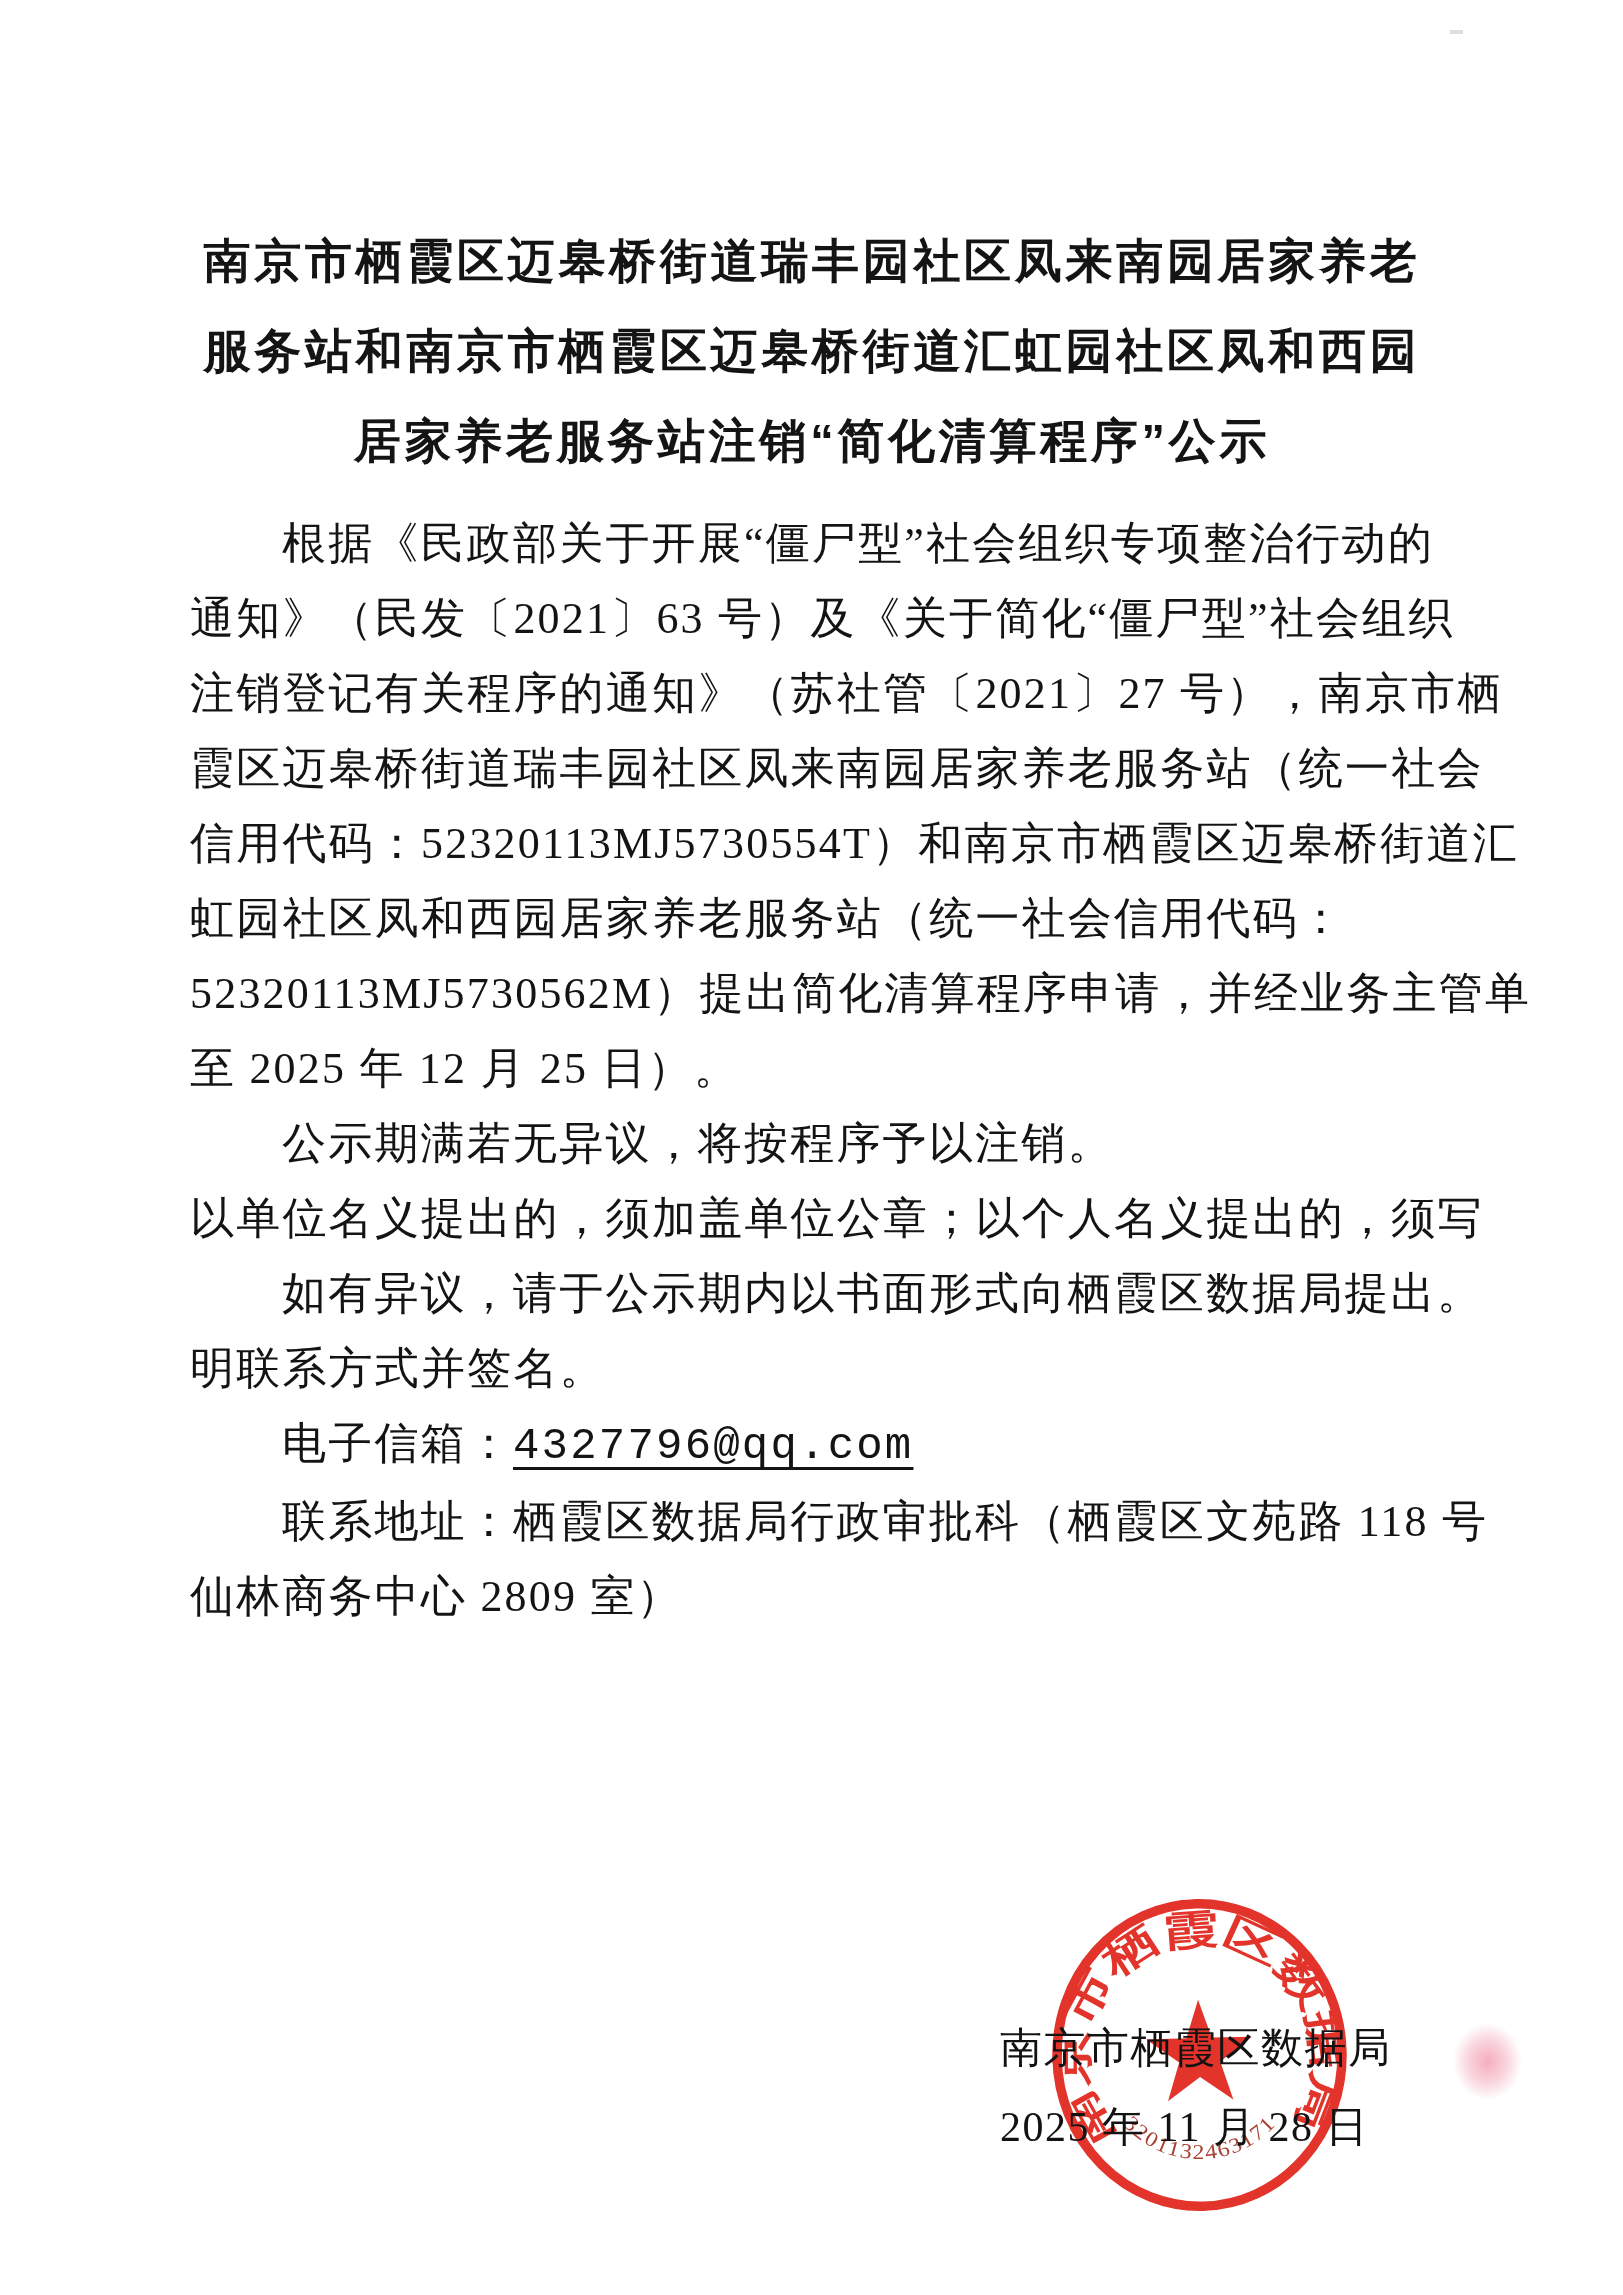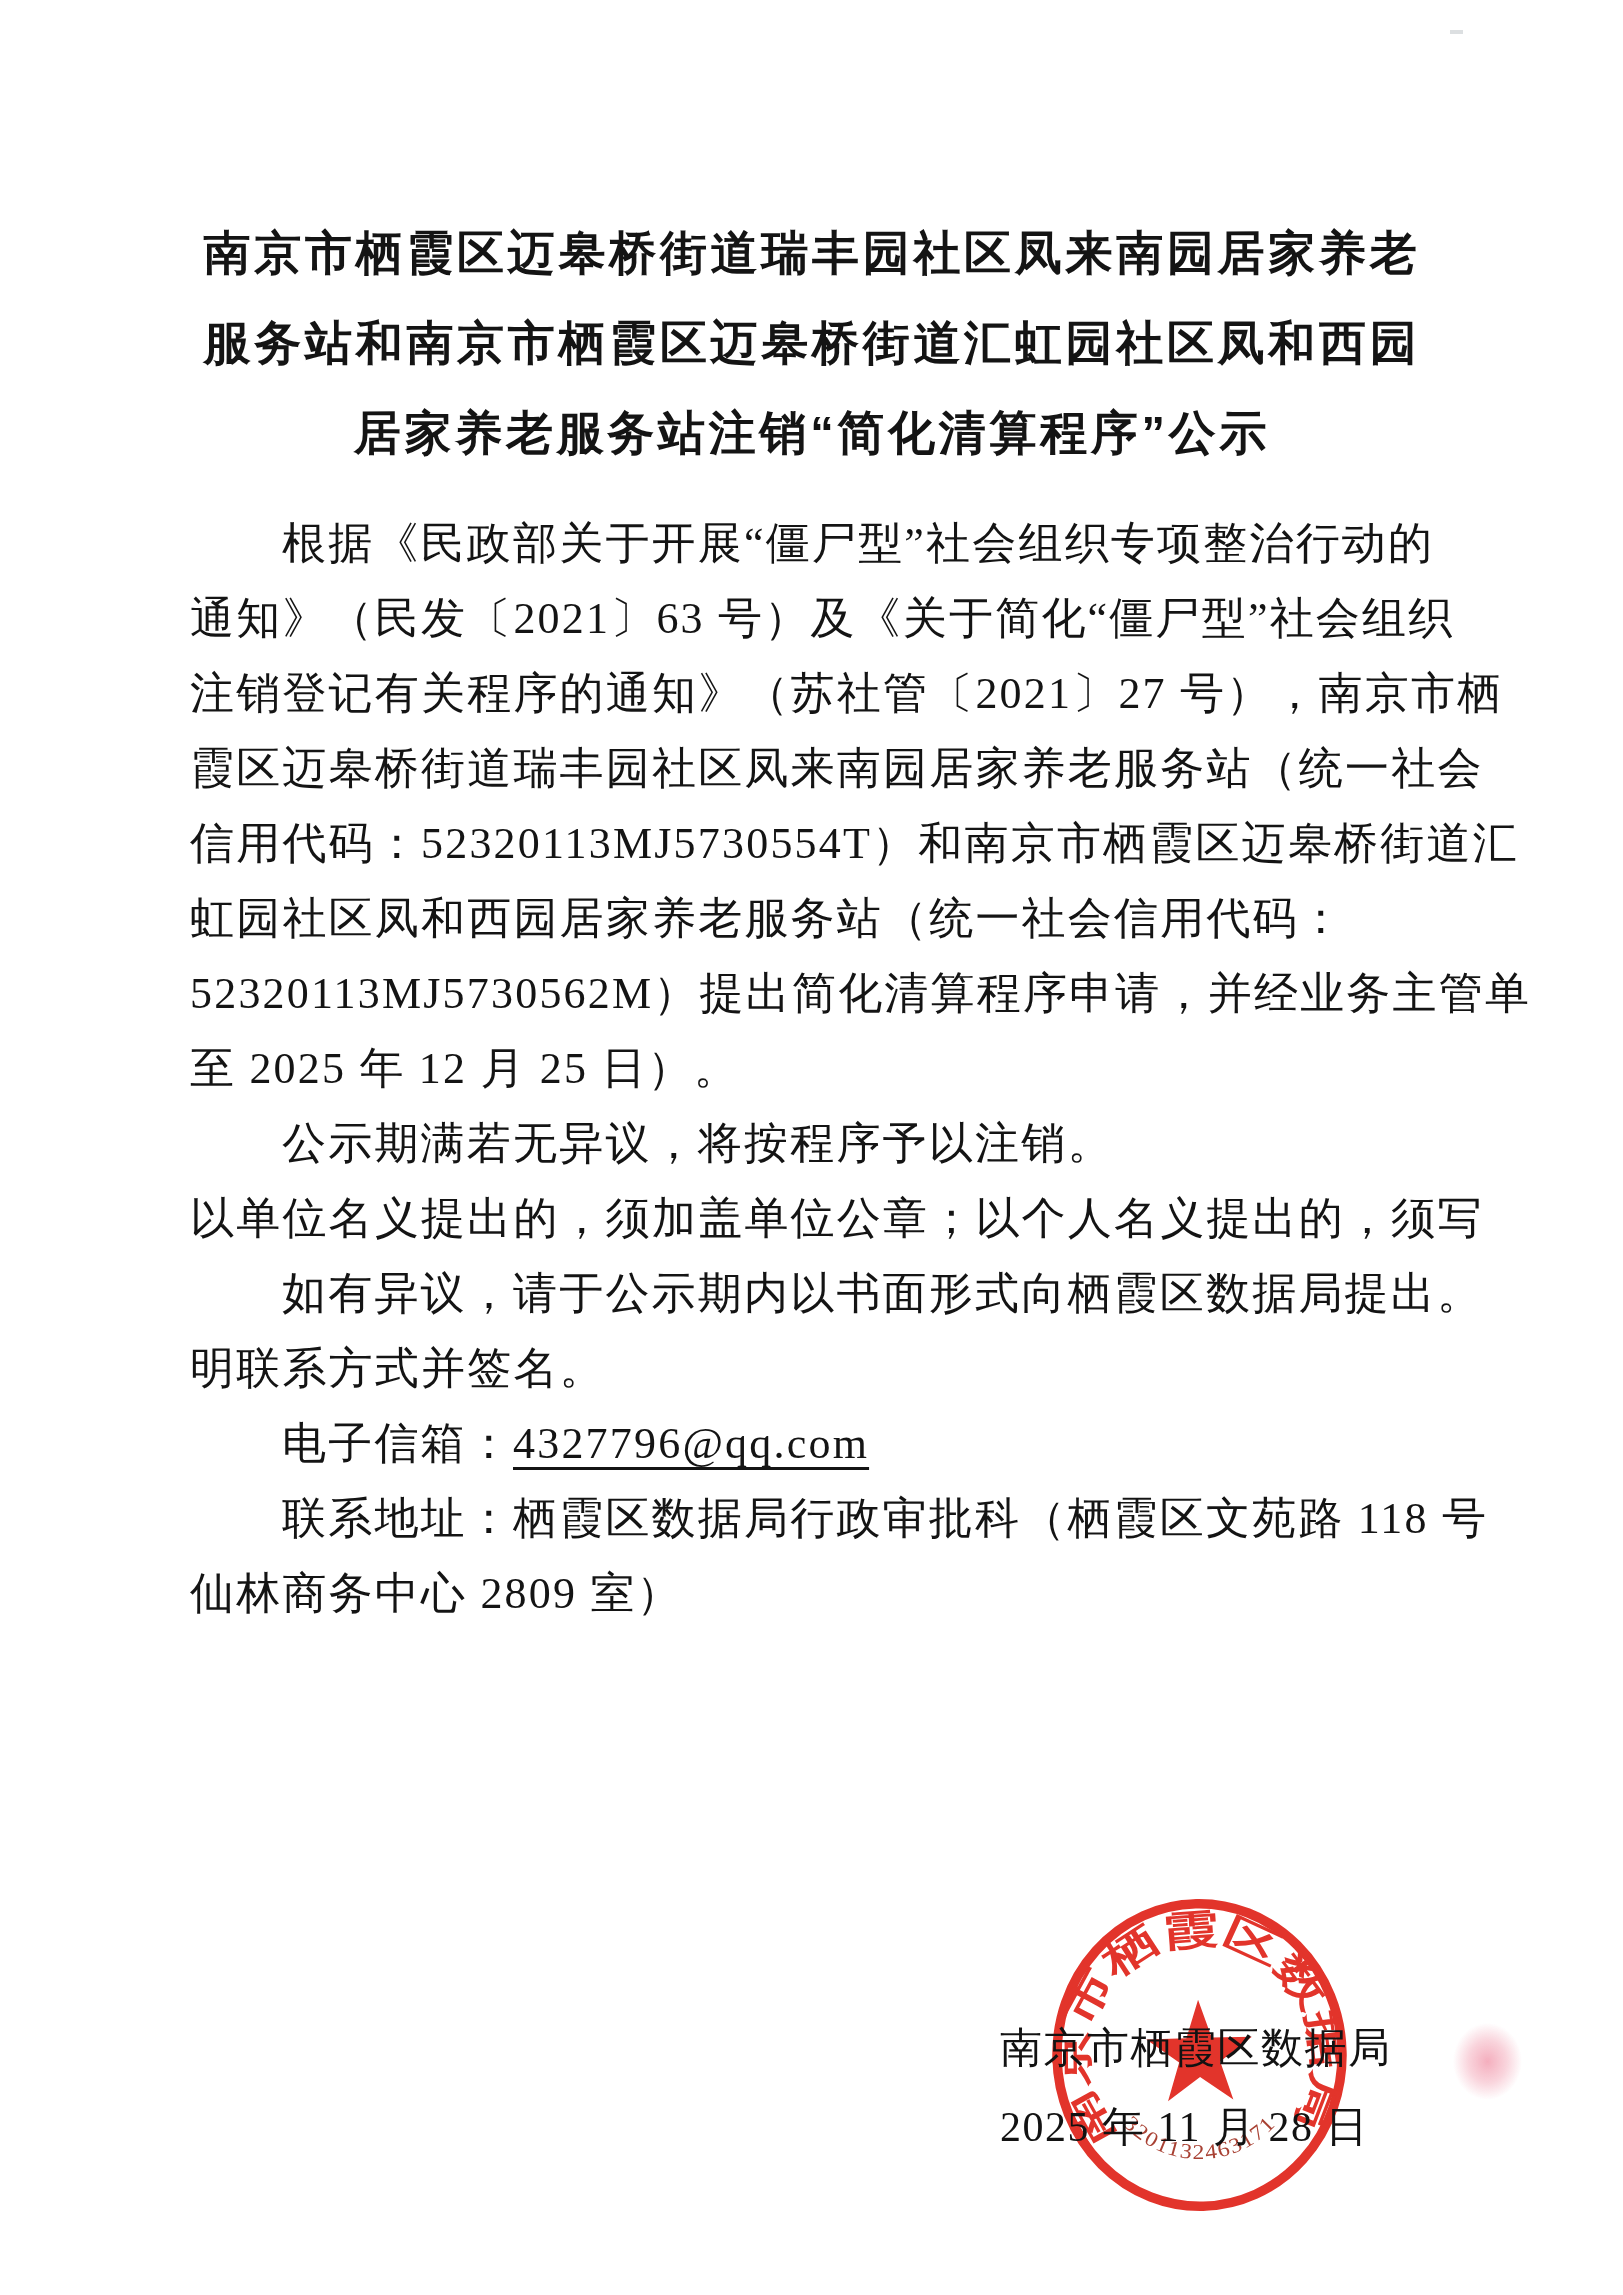--- a/index.html
+++ b/index.html
@@ -10,21 +10,21 @@
   .page{
     position:relative;
     width:1624px;
     height:2295px;
     background:#ffffff;
     overflow:hidden;
     font-family:"Liberation Serif","DejaVu Serif",serif;
   }
   .title-block{
     position:absolute;
-    left:183px; top:208px; width:1258px;
+    left:183px; top:216px; width:1258px;
   }
   .title-line{
     font-family:"Liberation Sans","DejaVu Sans",sans-serif;
     font-weight:700;
     font-size:47px;
     line-height:90px;
     letter-spacing:3.7px;
     text-align:center;
     color:var(--ink);
     white-space:nowrap;
@@ -38,20 +38,21 @@
     line-height:75px;
     letter-spacing:2.2px;
     color:var(--ink);
     white-space:nowrap;
   }
   .indent{ text-indent:92px; }
   .u{
     text-decoration:underline;
     text-decoration-thickness:2.9px;
     text-underline-offset:8.8px;
+    font-family:Liberation Mono, monospace;
   }
   .signature-name{
     position:absolute;
     left:1000px; top:2023px;
     font-size:42px; line-height:51px;
     letter-spacing:1.5px;
     color:#121212;
     white-space:nowrap;
     z-index:3;
   }

